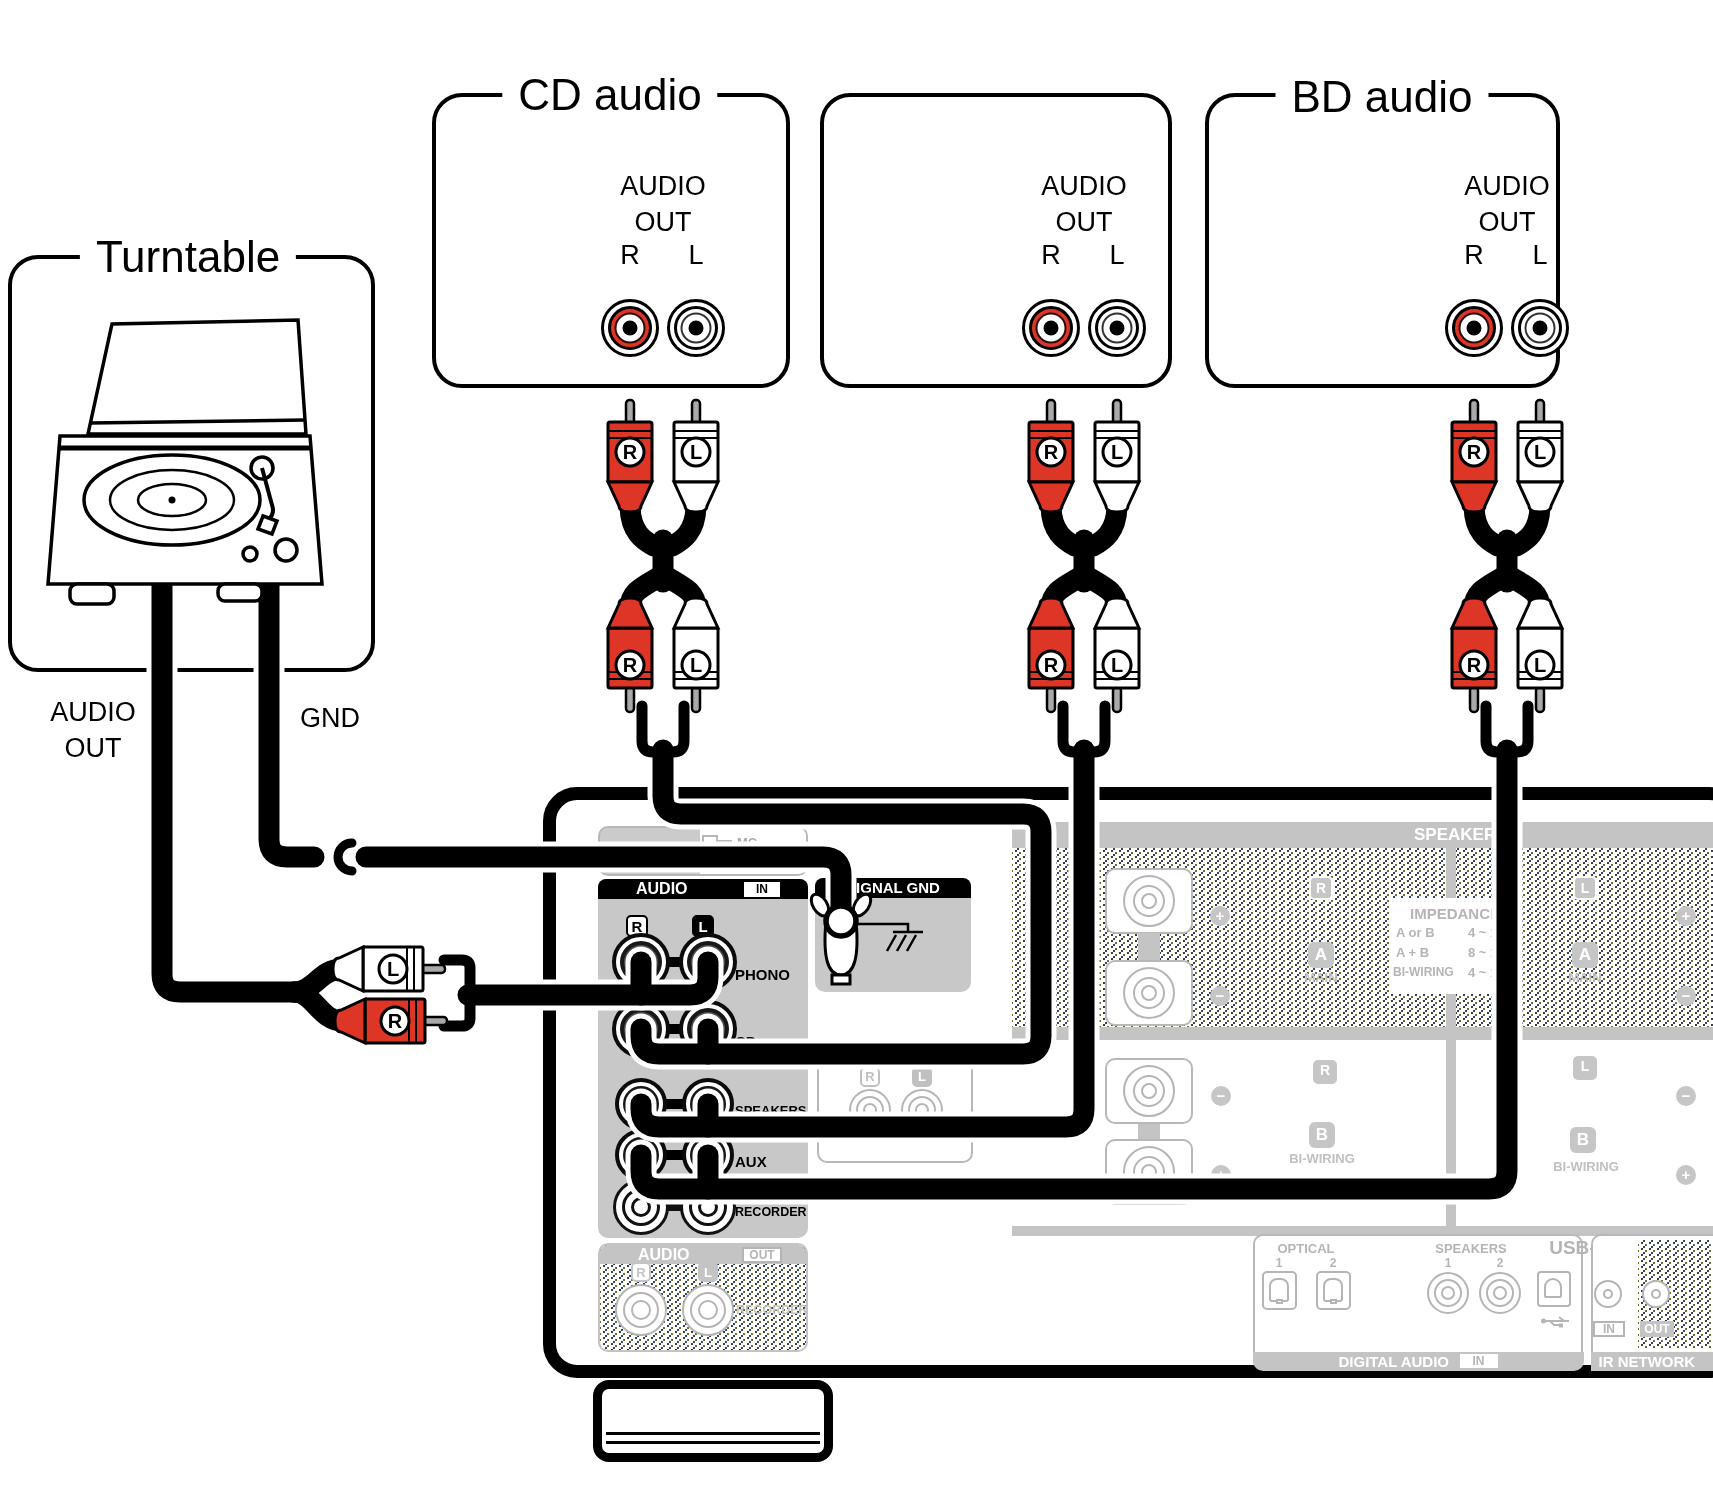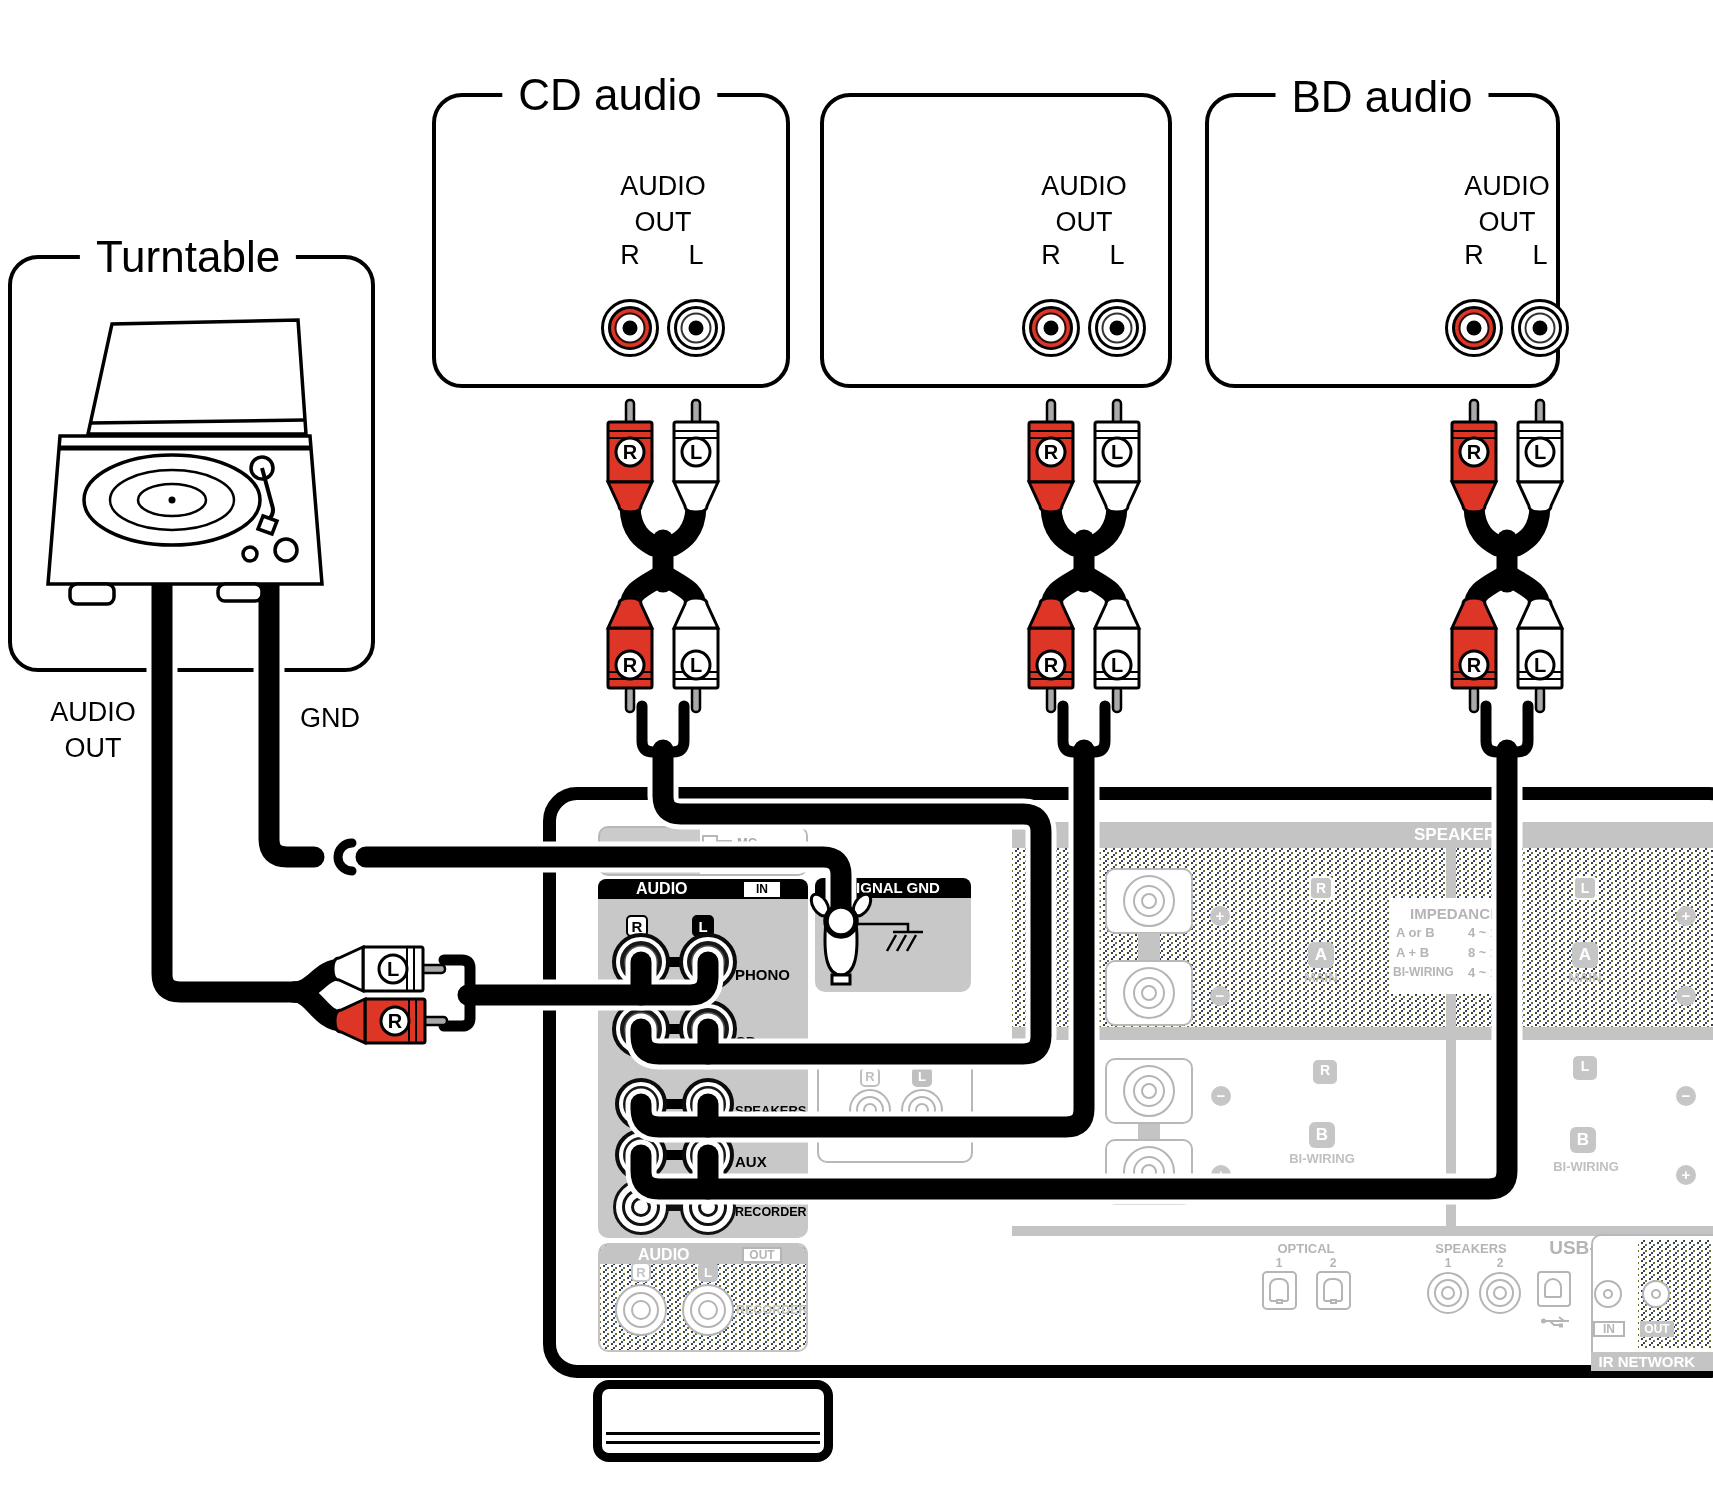--- a/index.html
+++ b/index.html
@@ -295,20 +295,26 @@
   <span class="bdg bG" style="left:1322px;top:1135px">B</span>
   <span class="ctr gt" style="left:1322px;top:1158px;font-size:13px;color:#c0c0c0">BI-WIRING</span>
   <span class="sign" style="left:1221px;top:1175px">+</span>
 
   <span class="bdg bGsm" style="left:1585px;top:1068px;border:none">L</span>
   <span class="sign" style="left:1686px;top:1096px">−</span>
   <span class="bdg bG" style="left:1583px;top:1140px">B</span>
   <span class="ctr gt" style="left:1586px;top:1166px;font-size:13px;color:#c0c0c0">BI-WIRING</span>
   <span class="sign" style="left:1686px;top:1175px">+</span>
 
+  <div class="abs" style="left:1253px;top:1234px;width:330px;height:136px;border:2.5px solid #b8b8b8;border-radius:10px;background:#fff;box-sizing:border-box">
+    <div style="position:absolute;left:-2.5px;right:-2.5px;bottom:-2.5px;height:19px;background:#c4c4c4;border-radius:0 0 10px 10px;text-align:center">
+      <span class="wt" style="font-size:15px;line-height:19px;margin-right:6px">DIGITAL AUDIO</span>
+      <span class="badge bwhite" style="position:static;display:inline-block;width:38px;height:14px;font-size:12px;line-height:14px;vertical-align:2px">IN</span>
+    </div>
+  </div>
   <span class="ctr gt" style="left:1306px;top:1248px;font-size:13px">OPTICAL</span>
   <span class="ctr gt" style="left:1279px;top:1263px;font-size:12px">1</span>
   <span class="ctr gt" style="left:1333px;top:1263px;font-size:12px">2</span>
   <div class="abs" style="left:1262px;top:1271px;width:35px;height:39px;border:2.5px solid #b5b5b5;border-radius:5px;box-sizing:border-box">
     <div style="position:absolute;left:5px;top:5px;width:20px;height:24px;border:2.5px solid #b5b5b5;border-radius:8px 8px 3px 3px;box-sizing:border-box"></div>
     <div style="position:absolute;left:12px;bottom:4px;width:7px;height:5px;border:2px solid #b5b5b5;background:#fff;box-sizing:border-box"></div>
   </div>
   <div class="abs" style="left:1316px;top:1271px;width:35px;height:39px;border:2.5px solid #b5b5b5;border-radius:5px;box-sizing:border-box">
     <div style="position:absolute;left:5px;top:5px;width:20px;height:24px;border:2.5px solid #b5b5b5;border-radius:8px 8px 3px 3px;box-sizing:border-box"></div>
     <div style="position:absolute;left:12px;bottom:4px;width:7px;height:5px;border:2px solid #b5b5b5;background:#fff;box-sizing:border-box"></div>

